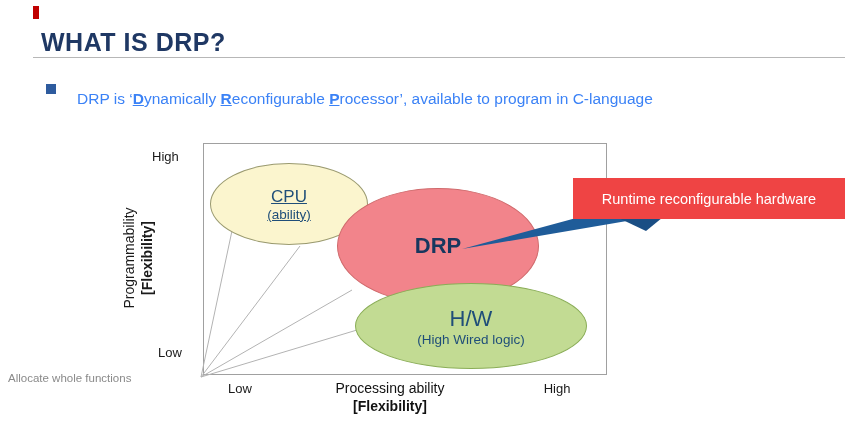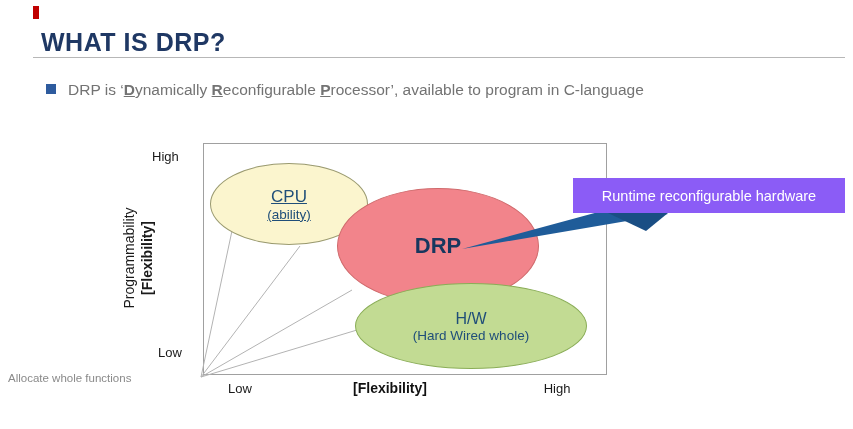--- a/index.html
+++ b/index.html
@@ -9,21 +9,21 @@
   }
   
   .accent{position:absolute;left:33px;top:6px;width:6px;height:13px;background:#C00000;}
   .page-title{
     position:absolute;left:33px;top:20px;margin:8px;
     font-size:25px;font-weight:bold;color:#1F3864;letter-spacing:.5px;
   }
   .rule{position:absolute;left:33px;top:57px;width:812px;height:0;border-top:1px solid #b7b7b7;}
   
   .bsq{position:absolute;left:46px;top:84px;width:10px;height:10px;background:#2E5B9E;}
-  .btext{position:absolute;left:64px;top:77px;margin:4px;font-size:15.5px;color:#737373;}
+  .btext{position:absolute;left:64px;top:77px;margin:13px;font-size:15.5px;color:#3b82f6;}
   .bu{font-weight:bold;text-decoration:underline;}
   
   .plot{position:absolute;left:203px;top:143px;width:402px;height:230px;background:#fff;border:1px solid #a0a0a0;z-index:1;}
   .overlay{position:absolute;left:0;top:0;z-index:2;pointer-events:none;}
   .overlay-top{position:absolute;left:0;top:0;z-index:7;pointer-events:none;}
   
   .ylab{position:absolute;left:23px;top:240px;width:230px;height:36px;transform:rotate(-90deg);
         text-align:center;color:#1a1a1a;font-size:14px;line-height:18px;z-index:3;}
   .ylab .bold{font-weight:bold;}
   .ytick{position:absolute;font-size:13px;color:#1a1a1a;z-index:3;}
@@ -36,25 +36,25 @@
         font-size:14px;line-height:18px;z-index:3;}
   .xlab .bold{font-weight:bold;}
   
   .ellipse{position:absolute;border-radius:50%;display:flex;flex-direction:column;
            align-items:center;justify-content:center;text-align:center;color:#1F4E79;}
   .ellipse.cpu{left:210px;top:163px;width:156px;height:80px;background:#FBF5CE;border:1px solid #9a9a70;z-index:3;text-decoration:underline;}
   .ellipse.drp{left:337px;top:188px;width:200px;height:114px;background:#F2848B;border:1px solid #CF6A6C;z-index:4;}
   .ellipse.hw{left:355px;top:283px;width:230px;height:84px;background:#C2DB93;border:1px solid #8AAD57;z-index:5;}
   .el-label{font-size:17px;}
   .ellipse.drp .el-label{font-size:22px;font-weight:bold;color:#17375E;text-align:center;}
-  .ellipse.hw .el-label{font-size:16px;}
+  .ellipse.hw .el-label{font-size:22px;}
   .el-sub{font-size:13.5px;}
   
   .callout{
-    position:absolute;left:573px;top:178px;width:272px;height:35px;background:#8b5cf6;
+    position:absolute;left:573px;top:178px;width:272px;height:41px;background:#ef4444;
     color:#ffffff;font-size:14.5px;display:flex;align-items:center;justify-content:center;
     z-index:8;box-sizing:border-box;
   }
   
   .note{position:absolute;left:8px;top:371px;width:190px;text-align:left;
         font-size:11.5px;line-height:15px;color:#8a8a8a;z-index:3;}
 </style>
 </head>
 <body>
 
@@ -79,35 +79,36 @@
   <div class="ylab">
     <div>Programmability</div>
     <div class="bold">[Flexibility]</div>
   </div>
   <div class="ytick high">High</div>
   <div class="ytick low">Low</div>
 
   <div class="xtick low">Low</div>
   <div class="xtick high">High</div>
   <div class="xlab">
+    <div>Processing ability</div>
     <div class="bold">[Flexibility]</div>
   </div>
 
   <div class="ellipse cpu">
     <div class="el-label">CPU</div>
     <div class="el-sub">(ability)</div>
   </div>
 
   <div class="ellipse drp">
     <div class="el-label">DRP</div>
   </div>
 
   <div class="ellipse hw">
     <div class="el-label">H/W</div>
-    <div class="el-sub">(Hard Wired whole)</div>
+    <div class="el-sub">(High Wired logic)</div>
   </div>
 
   <svg class="overlay-top" width="853" height="429" viewBox="0 0 853 429">
     <polygon points="462,249 602,211 668,214" fill="#1F5C99"></polygon>
     <polygon points="608,213 668,213 646,231" fill="#1A4E84"></polygon>
   </svg>
 
   <div class="callout">
     <span>Runtime reconfigurable hardware</span>
   </div>

